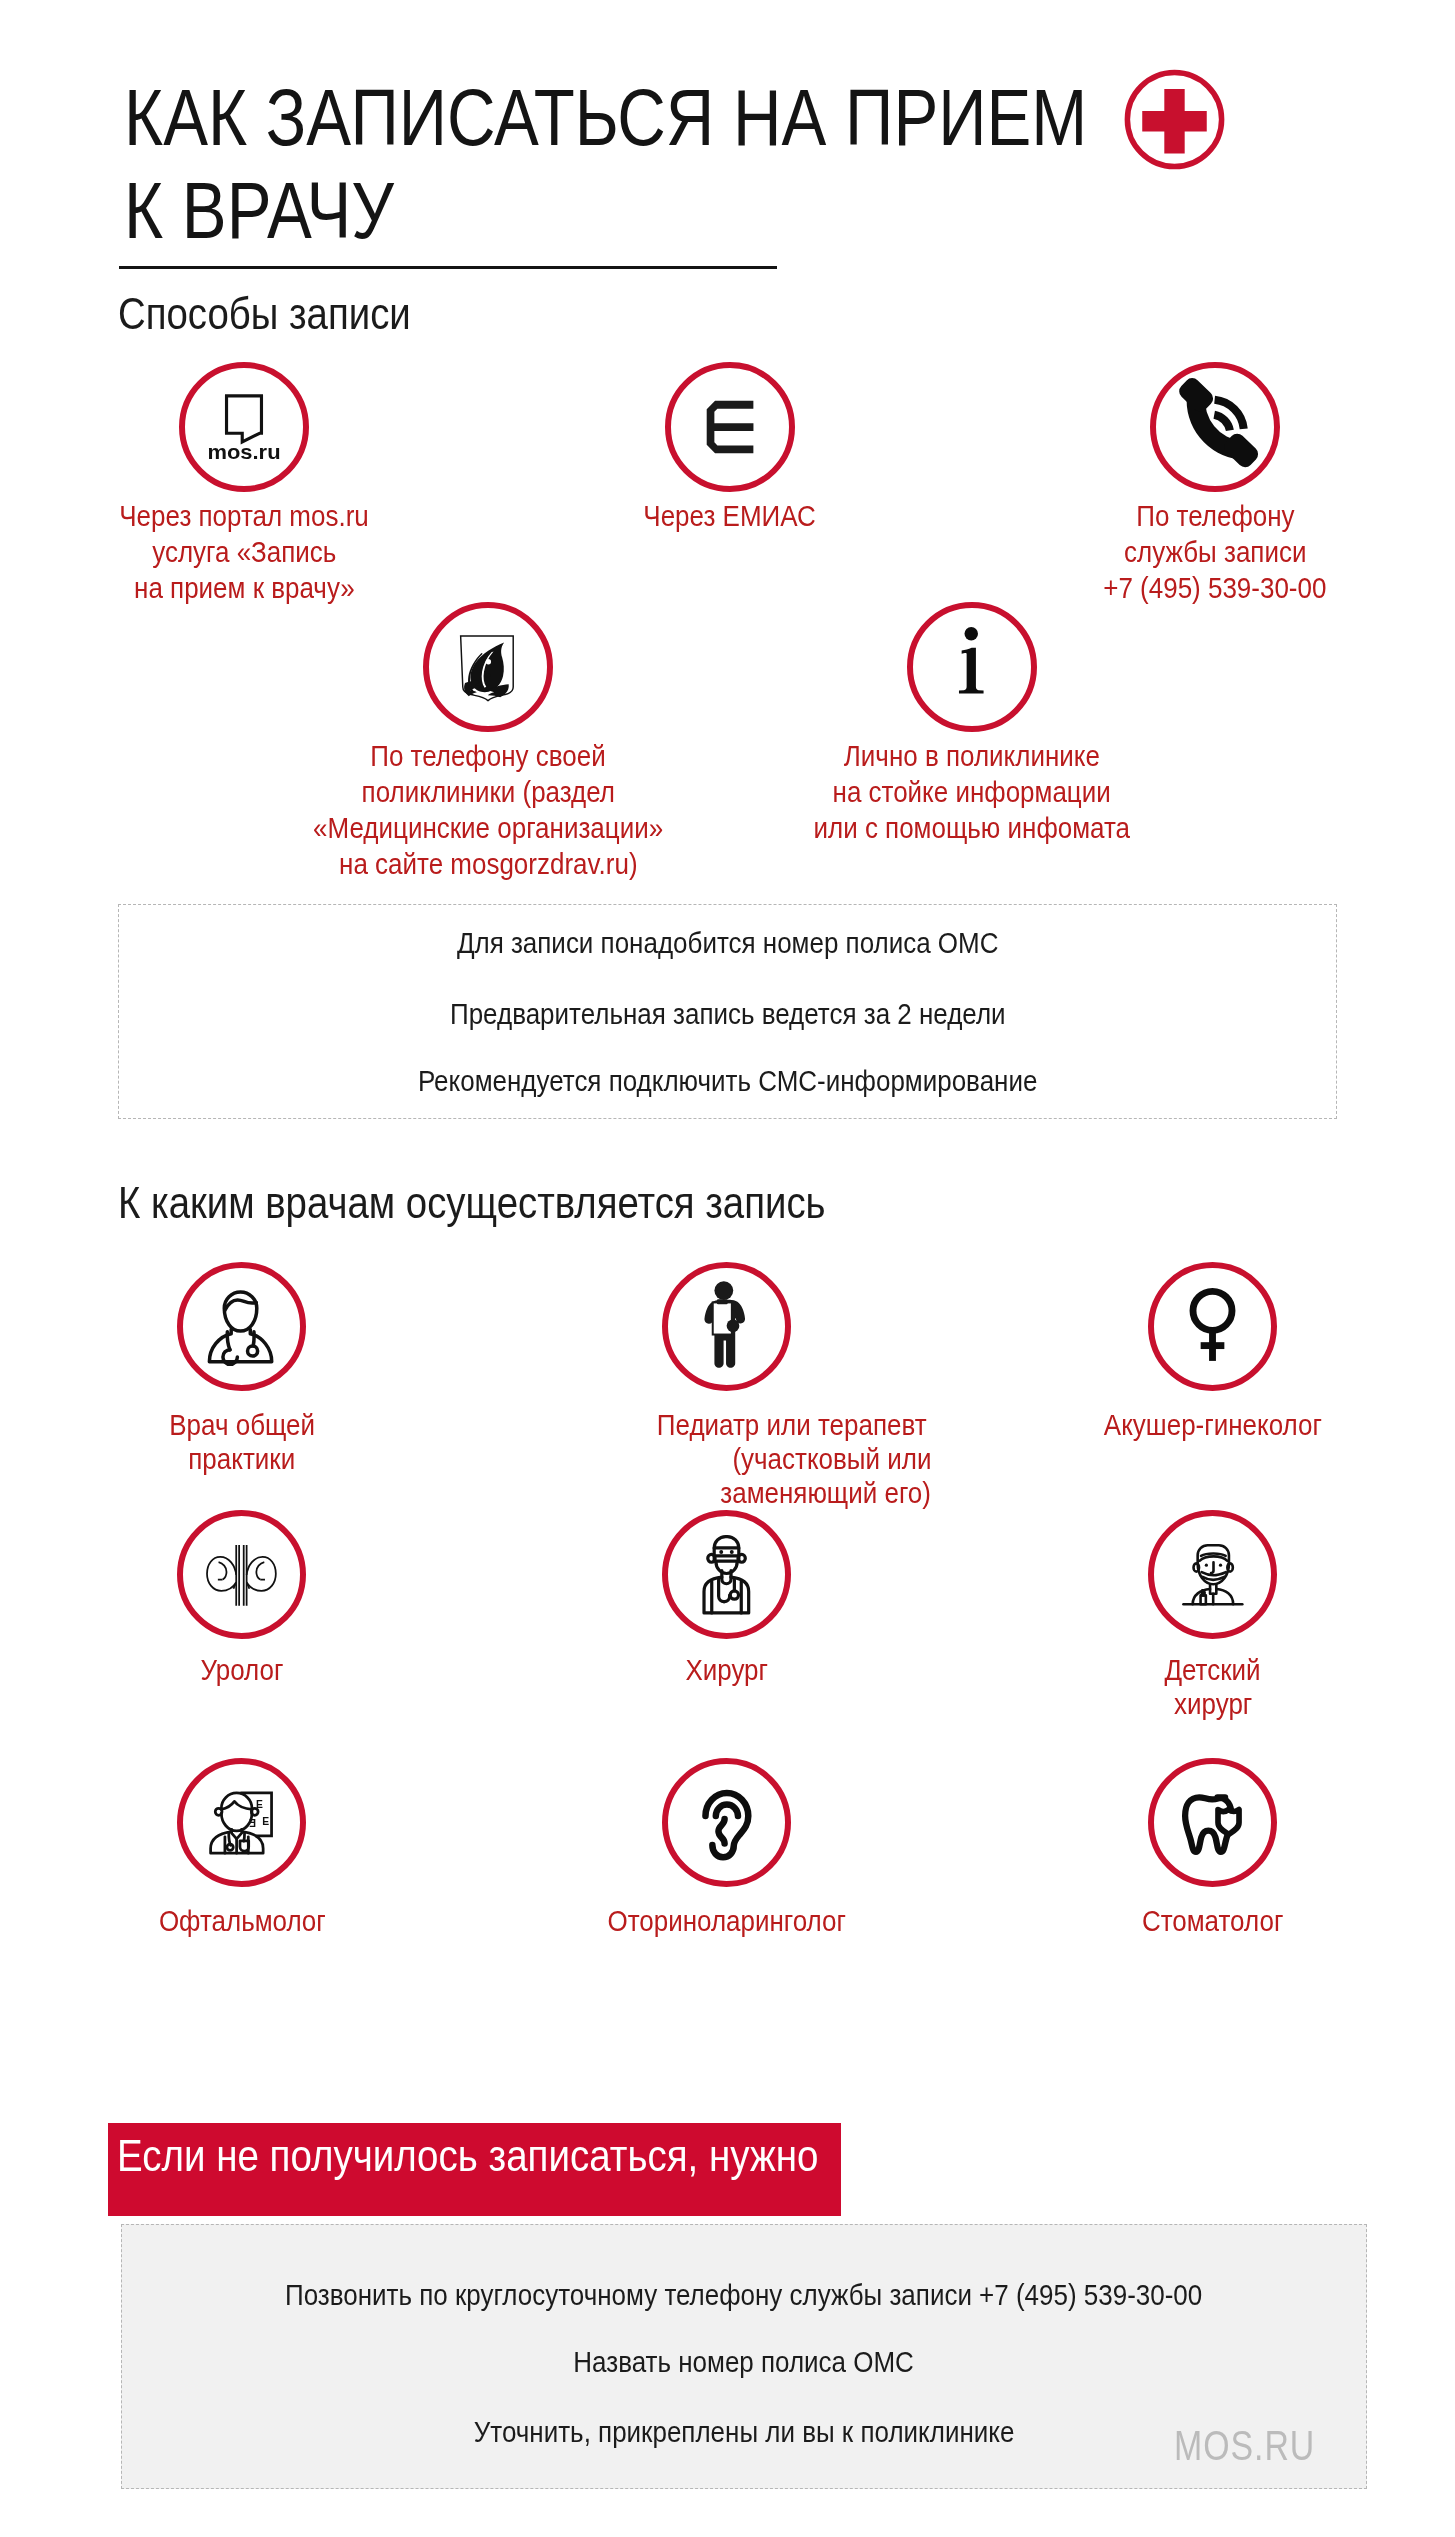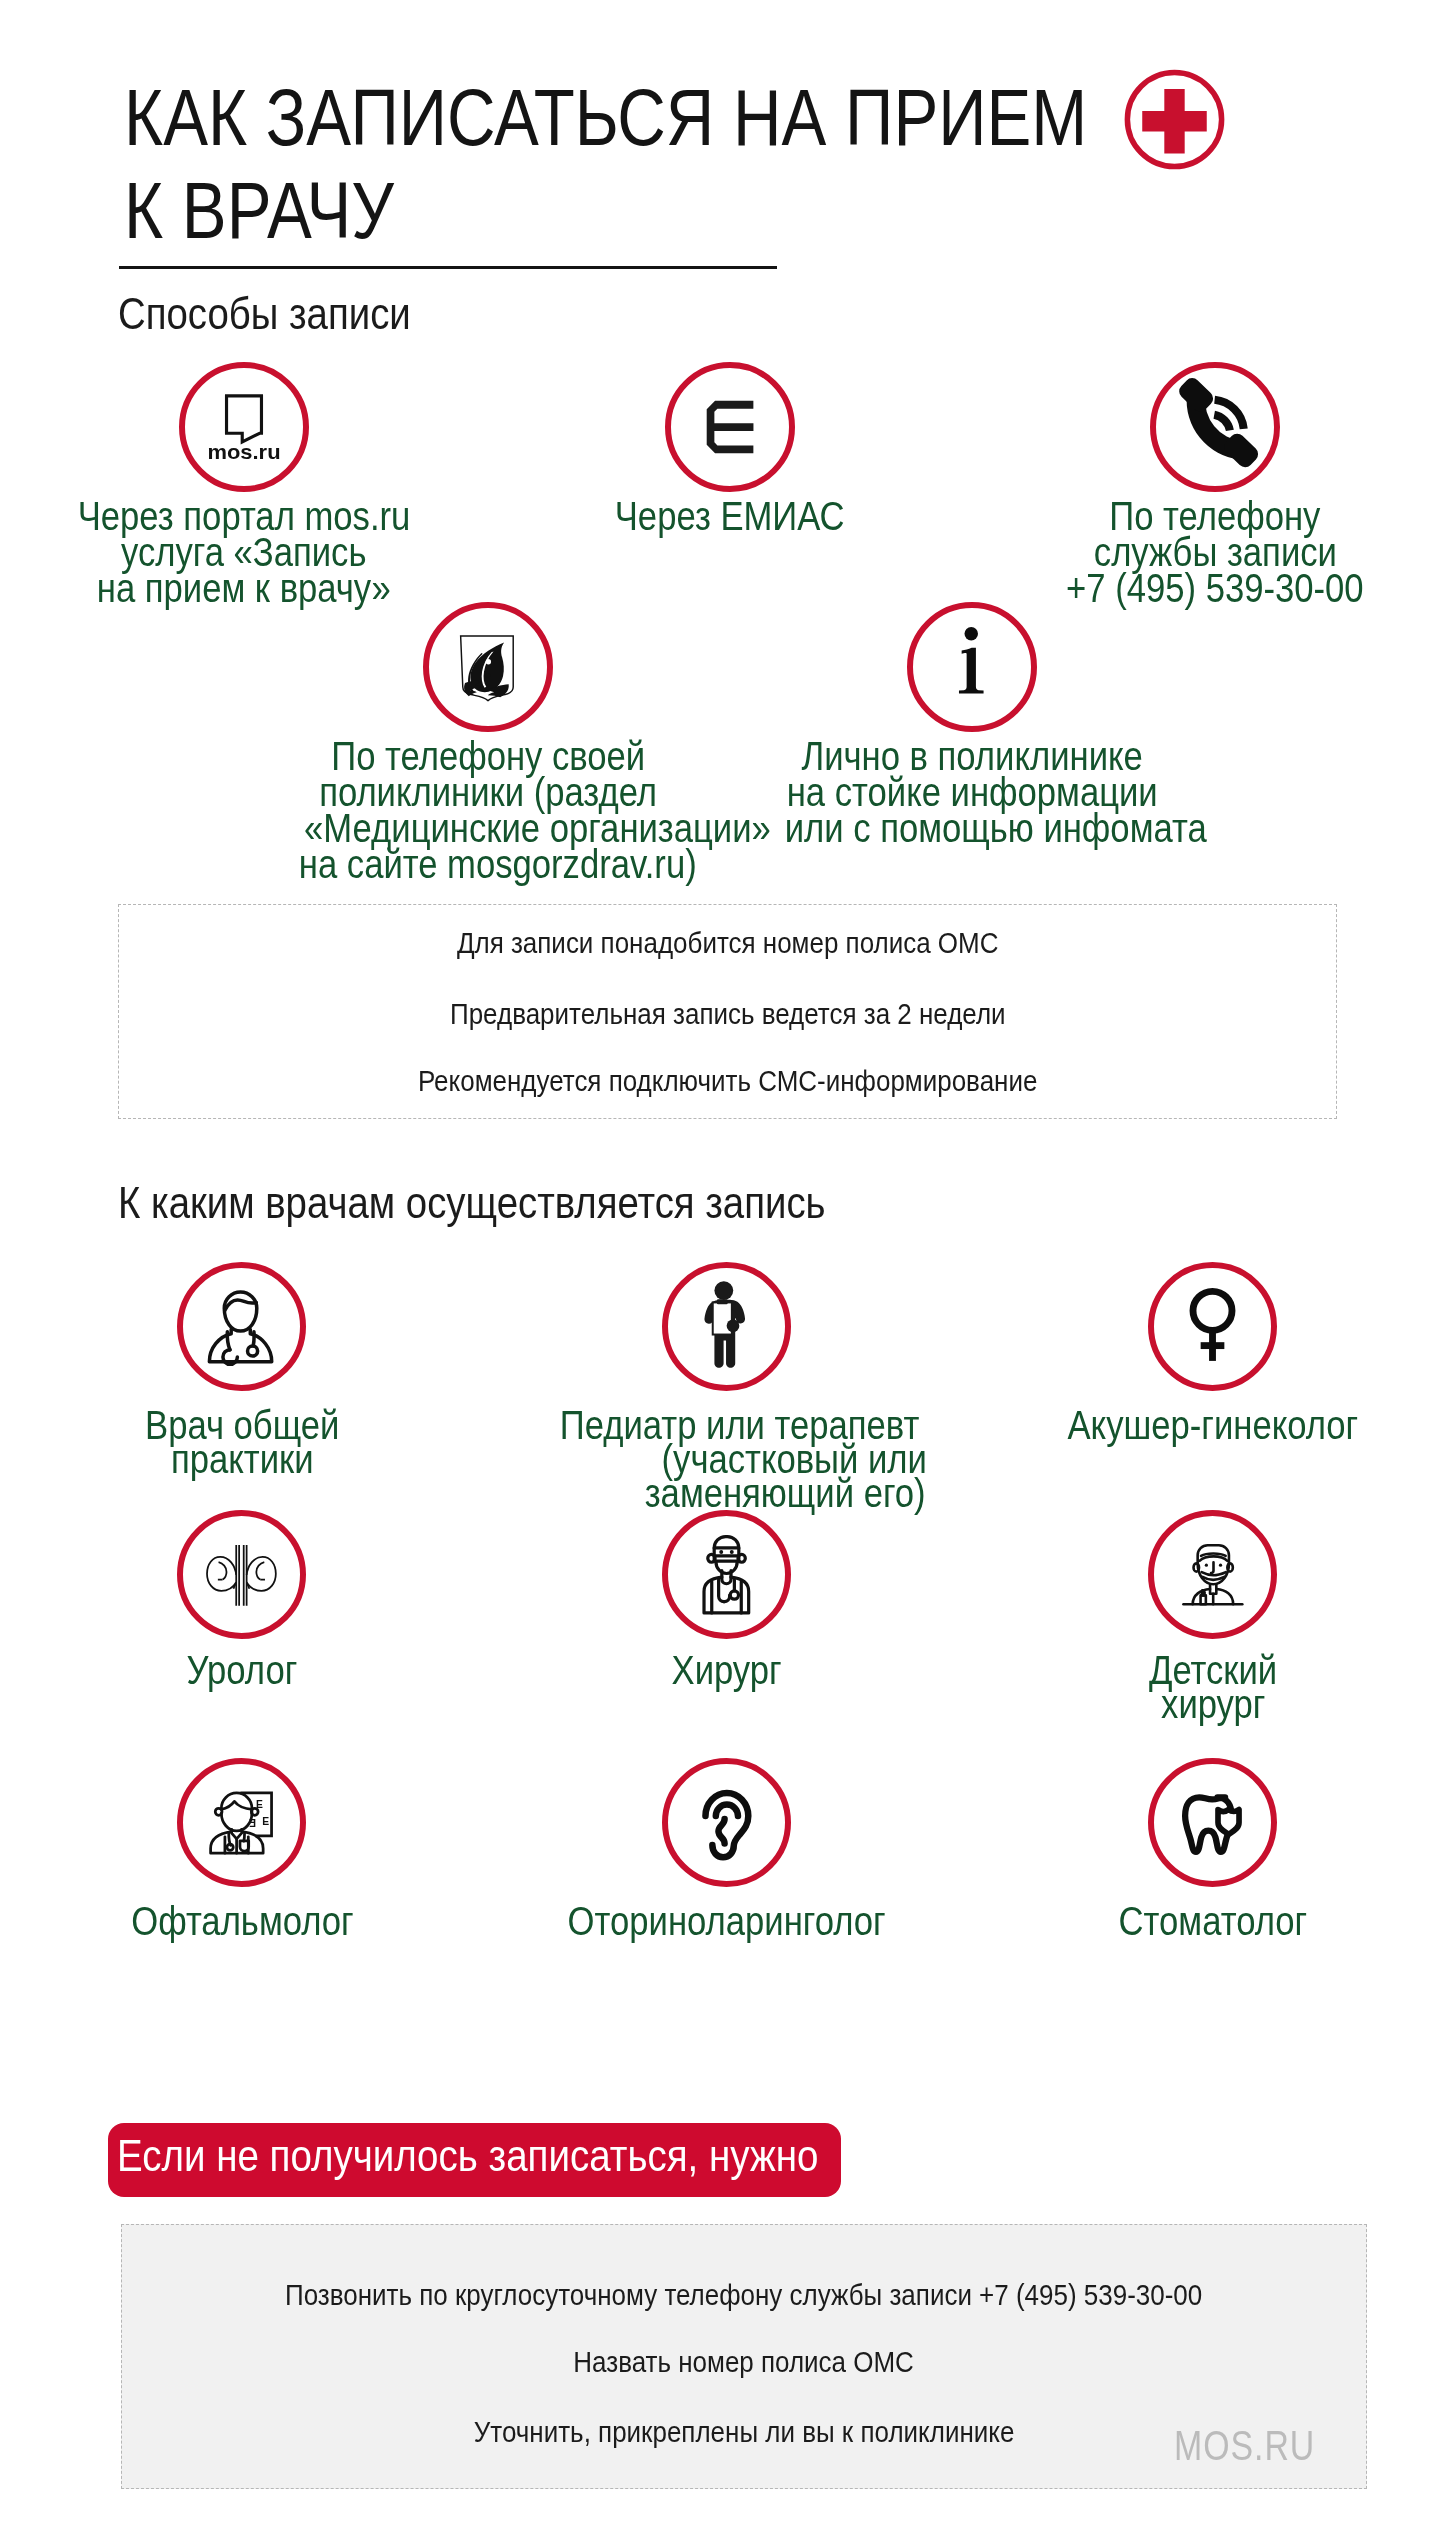--- a/index.html
+++ b/index.html
@@ -13,21 +13,21 @@
   .rule{position:absolute;left:119px;top:266px;width:658px;height:3.4px;background:#141414;}
 
   
   .sec-heading{position:absolute;font-size:44px;line-height:44px;font-weight:400;color:#1b1b1b;white-space:nowrap;
                transform:scaleX(0.872);transform-origin:0 0;}
 
   
   .cell{position:absolute;}
   .circ{position:absolute;border-radius:50%;box-sizing:border-box;border:6.8px solid #c8102e;}
   .circ svg{position:absolute;left:0;top:0;width:100%;height:100%;}
-  .cap{position:absolute;left:-51px;width:calc(100% + 102px);text-align:center;font-size:40px;line-height:36px;color:#14532d;}
+  .cap{position:absolute;left:-51px;width:calc(100% + 102px);text-align:center;font-size:30px;line-height:36px;color:#b91c1c;}
   .cap.dr{line-height:34px;margin-top:12px;}
   .cap i{display:inline-block;font-style:normal;transform:scaleX(0.866);transform-origin:50% 50%;white-space:nowrap;}
 
   
   .dashbox{position:absolute;border:1.7px dashed #b6b6b6;box-sizing:border-box;text-decoration:underline;}
   .dashbox.filled{background:#f1f1f1;}
   .drow{position:absolute;left:-127px;width:calc(100% + 254px);text-align:center;font-size:30px;line-height:30px;color:#1b1b1b;}
   .drow i{display:inline-block;font-style:normal;transform:scaleX(0.866);transform-origin:50% 50%;white-space:nowrap;}
 
   
@@ -330,21 +330,21 @@
         <path d="M93 43.5c-6.2 0-9.8 2.9-16.9 2.9S65.4 43.5 59.2 43.5c-12.6 0-18.5 10.4-18.5 24.2 0 12.3 4.6 21.7 7.2 31.2 2.1 7.6 2.5 16.1 7 16.1 4.6 0 4.7-11.9 7-19.4 1.4-4.7 3.6-8.5 9.2-8.5s7.8 3.8 9.2 8.5c2.3 7.5 2.4 19.4 7 19.4 4.5 0 4.9-8.5 7-16.1 2.6-9.5 7.2-18.9 7.2-31.2 0-13.8-5.9-24.2-18.5-24.2z" fill="none" stroke="#0d0d0d" stroke-width="8.2" stroke-linejoin="round" stroke-linecap="round"></path>
         <path d="M97.5 59.5c4.2 3.4 9.5 3.4 13.7 0v17c0 7.4-6.8 10.8-13.7 15.5-6.9-4.7-13.8-8.1-13.8-15.5v-17c4.3 3.4 9.6 3.4 13.8 0z" fill="#fff" stroke="#0d0d0d" stroke-width="7.4" stroke-linejoin="round"></path>
       </svg>
     </div>
     <div class="cap dr" style="top:134px;">
       <i>Стоматолог</i>
     </div>
   </div>
 
 
-  <div class="redbar" style="left:108px;top:2123px;width:733px;height:74px;border-radius:16px;">
+  <div class="redbar" style="left:108px;top:2123px;width:733px;height:93px;">
     <i style="left:8.5px;top:11px;">Если не получилось записаться, нужно</i>
   </div>
 
   <div class="dashbox filled" style="left:121px;top:2224px;width:1246px;height:265px;">
     <div class="drow" style="top:55px;"><i>Позвонить по круглосуточному телефону службы записи +7 (495) 539-30-00</i></div>
     <div class="drow" style="top:122px;"><i>Назвать номер полиса ОМС</i></div>
     <div class="drow" style="top:192px;"><i>Уточнить, прикреплены ли вы к поликлинике</i></div>
   </div>
 
   <div class="watermark" style="left:1174px;top:2424px;">MOS.RU</div>

